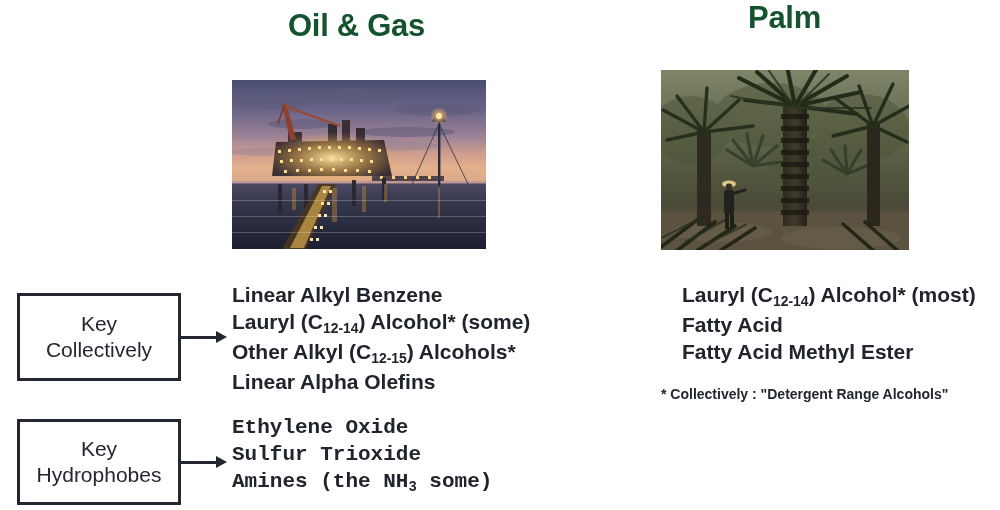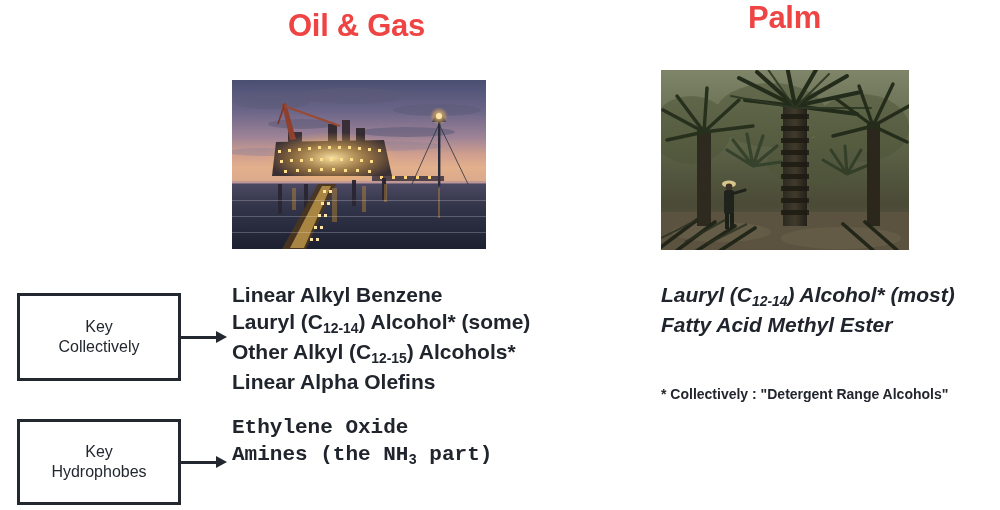--- a/index.html
+++ b/index.html
@@ -17,21 +17,21 @@
     height: 510px;
     background: #ffffff;
     overflow: hidden;
   }
 
   
   .col-title {
     position: absolute;
     font-size: 31px;
     font-weight: bold;
-    color: #ef4444;
+    color: #14532d;
     letter-spacing: -0.3px;
     white-space: nowrap;
   }
   #title-oilgas { left: 288px; top: 8px; }
   #title-palm   { left: 748px; top: 0; }
 
   
   .photo {
     position: absolute;
     overflow: hidden;
@@ -52,21 +52,21 @@
   .key-box {
     position: absolute;
     box-sizing: border-box;
     border: 3px solid #232830;
     background: #ffffff;
     display: flex;
     align-items: center;
     justify-content: center;
     text-align: center;
     line-height: 1.22;
-    font-size: 16px;
+    font-size: 21px;
     color: #23272f;
   }
   #box-hydrophobes { left: 17px; top: 293px; width: 164px; height: 88px; }
   #box-hydrophiles { left: 17px; top: 419px; width: 164px; height: 86px; }
   .key-box .kb-inner { padding: 0 4px; }
 
   
   .arrow {
     position: absolute;
     height: 14px;
@@ -92,21 +92,21 @@
   .chem-list {
     position: absolute;
     font-size: 21px;
     font-weight: bold;
     color: #20242c;
     line-height: 27px;
     white-space: nowrap;
   }
   #list-og-hydrophobes { left: 232px; top: 281px; }
   #list-og-hydrophiles { left: 232px; top: 414px; font-family: Liberation Mono, monospace; }
-  #list-palm-hydrophobes { left: 661px; top: 281px; font-style: italic; }
+  #list-palm-hydrophobes { left: 682px; top: 281px; }
   .chem-list .line { display: block; }
   .chem-list sub {
     font-size: 0.66em;
     vertical-align: baseline;
     position: relative;
     top: 0.30em;
     font-weight: bold;
   }
 
   
@@ -428,23 +428,25 @@
 
   <div id="list-og-hydrophobes" class="chem-list">
       <span class="line"><span>Linear Alkyl Benzene</span></span>
       <span class="line"><span>Lauryl (C</span><sub>12-14</sub><span>) Alcohol* (some)</span></span>
       <span class="line"><span>Other Alkyl (C</span><sub>12-15</sub><span>) Alcohols*</span></span>
       <span class="line"><span>Linear Alpha Olefins</span></span>
     </div>
 
   <div id="list-og-hydrophiles" class="chem-list">
       <span class="line"><span>Ethylene Oxide</span></span>
-      <span class="line"><span>Amines (the NH</span><sub>3</sub><span> part)</span></span>
+      <span class="line"><span>Sulfur Trioxide</span></span>
+      <span class="line"><span>Amines (the NH</span><sub>3</sub><span> some)</span></span>
     </div>
 
   <div id="list-palm-hydrophobes" class="chem-list">
       <span class="line"><span>Lauryl (C</span><sub>12-14</sub><span>) Alcohol* (most)</span></span>
+      <span class="line"><span>Fatty Acid</span></span>
       <span class="line"><span>Fatty Acid Methyl Ester</span></span>
     </div>
 
   <div id="footnote">* Collectively : "Detergent Range Alcohols"</div>
 
 </div>
 
 </body></html>

